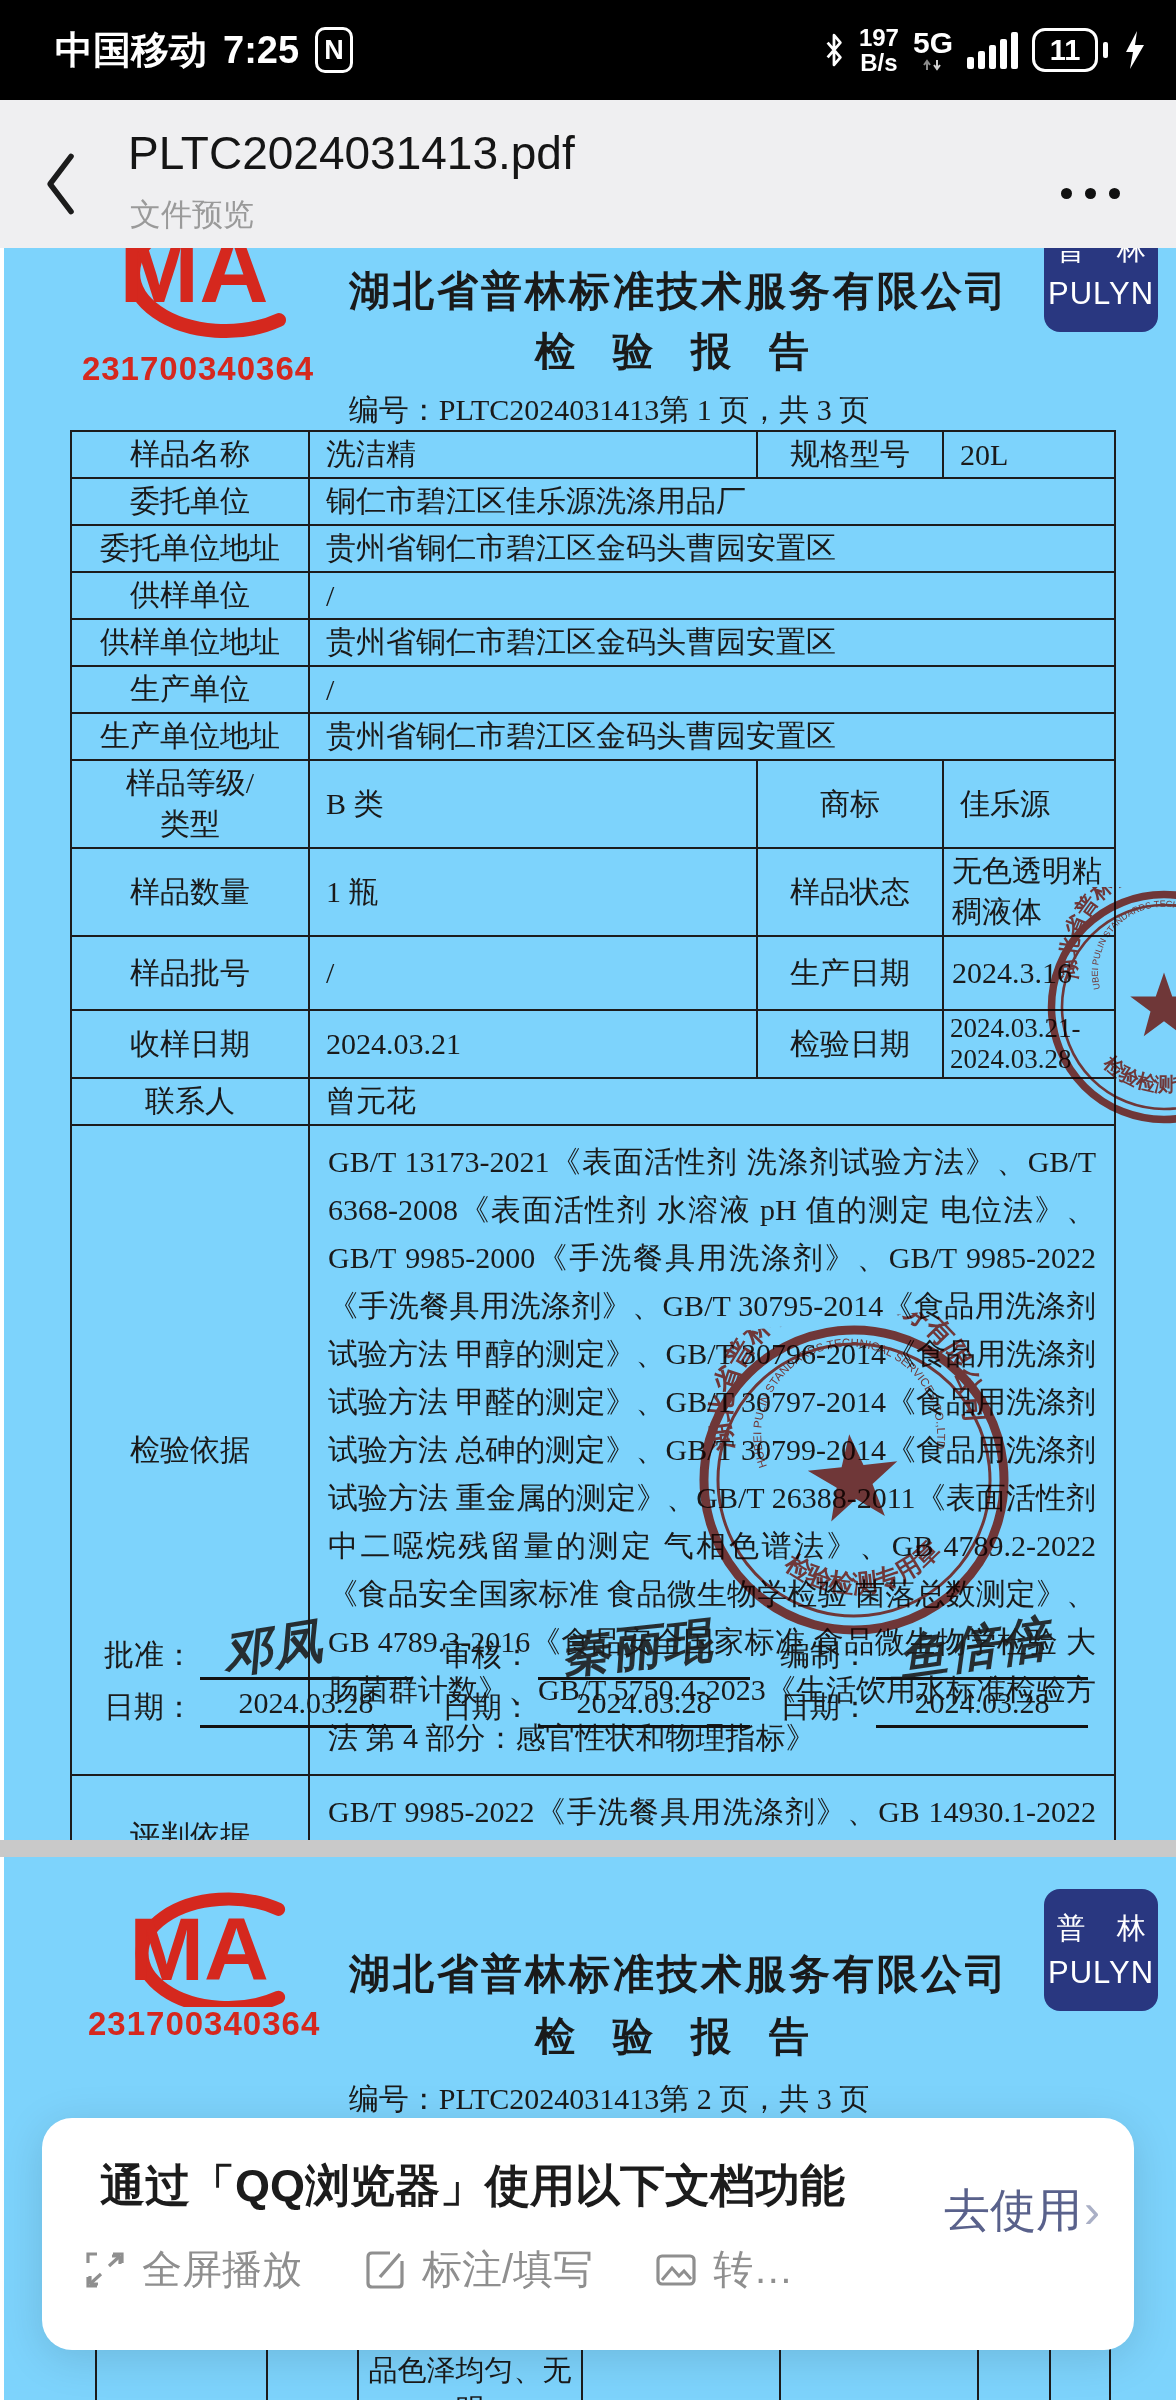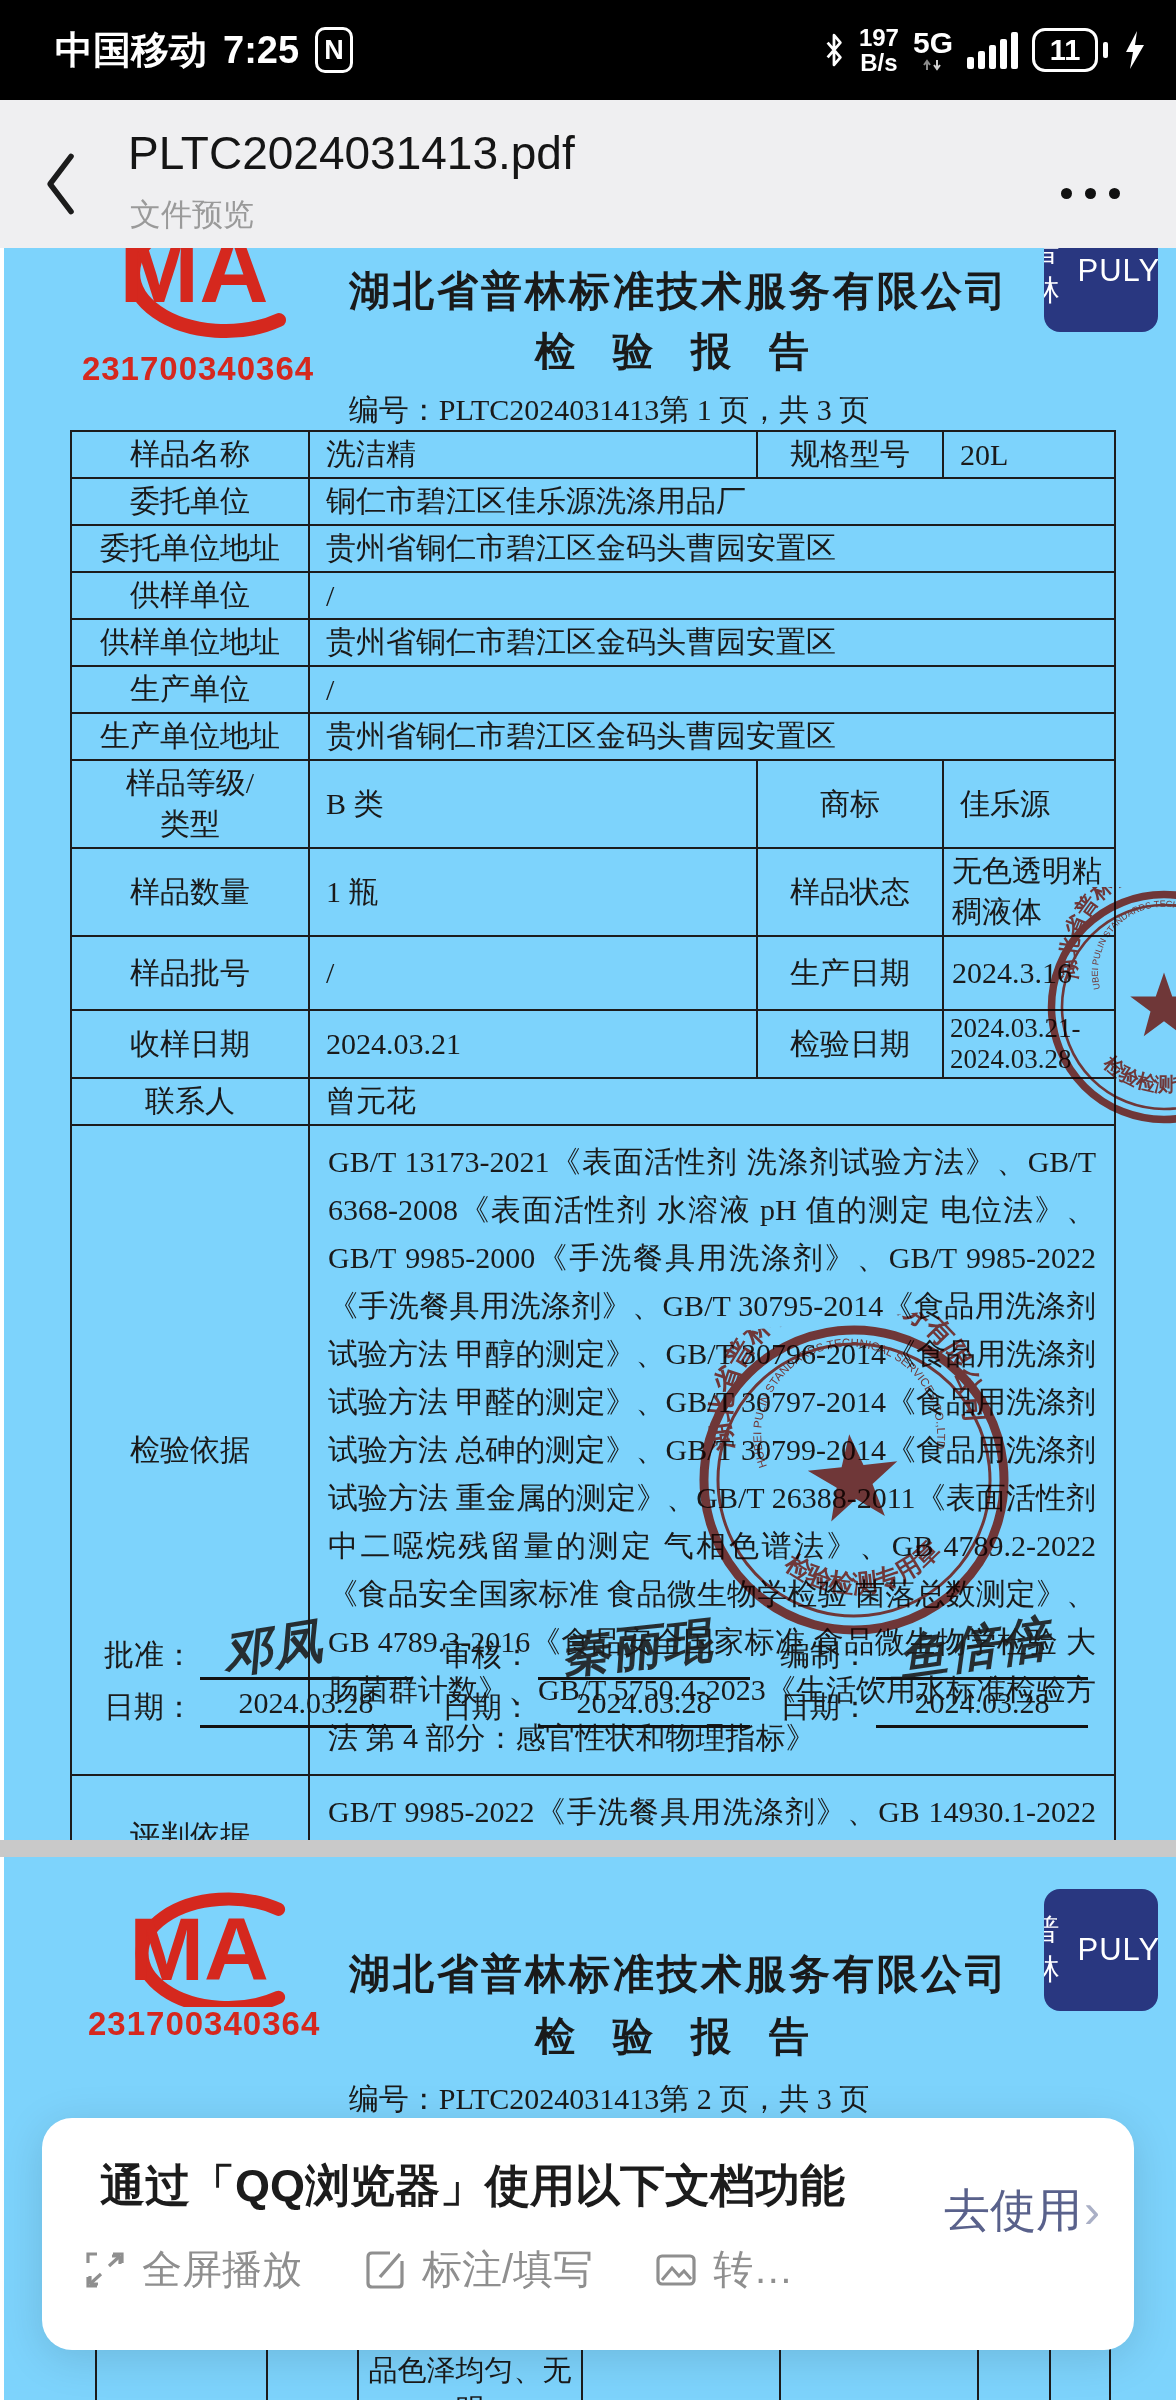--- a/index.html
+++ b/index.html
@@ -42,21 +42,21 @@
 
   .cma-wrap{position:absolute;overflow:hidden}
   .cma-num{position:absolute;color:#d5281e;font-size:33px;font-weight:700;
     font-family:"Liberation Sans","DejaVu Sans",sans-serif;letter-spacing:1px}
   .company{position:absolute;left:330px;width:690px;text-align:center;font-size:41px;
     font-weight:700;letter-spacing:3px}
   .rpt-title{position:absolute;left:330px;width:690px;text-align:center;font-size:40px;
     font-weight:700;letter-spacing:14px}
   .badge-wrap{position:absolute;left:1040px;width:114px;overflow:hidden}
   .badge{width:114px;height:122px;background:#293780;border-radius:16px;color:#fff;
-    display:flex;align-items:center;justify-content:center;gap:6px}
+    display:flex;flex-direction:column;align-items:center;justify-content:center;gap:6px}
   .badge .b1{font-size:29px;letter-spacing:12px;margin-left:12px}
   .badge .b2{font-size:31px;font-family:"Liberation Sans","DejaVu Sans",sans-serif;letter-spacing:1px}
   .no-row{position:absolute;left:100px;width:1010px;display:flex;justify-content:center;font-size:30px}
 
   table.rpt{position:absolute;left:66px;top:182px;width:1044px;border-collapse:collapse;
     table-layout:fixed;font-family:"Liberation Serif","DejaVu Serif",serif}
   table.rpt td{border:2px solid #1c1c1c;font-size:30px;color:#1a1a1a;vertical-align:middle}
   td.lab{text-align:center;padding:2px 4px}
   td.val{text-align:left;padding:2px 16px}
   td.note{padding:8px 14px;line-height:1.45;font-size:30px}

